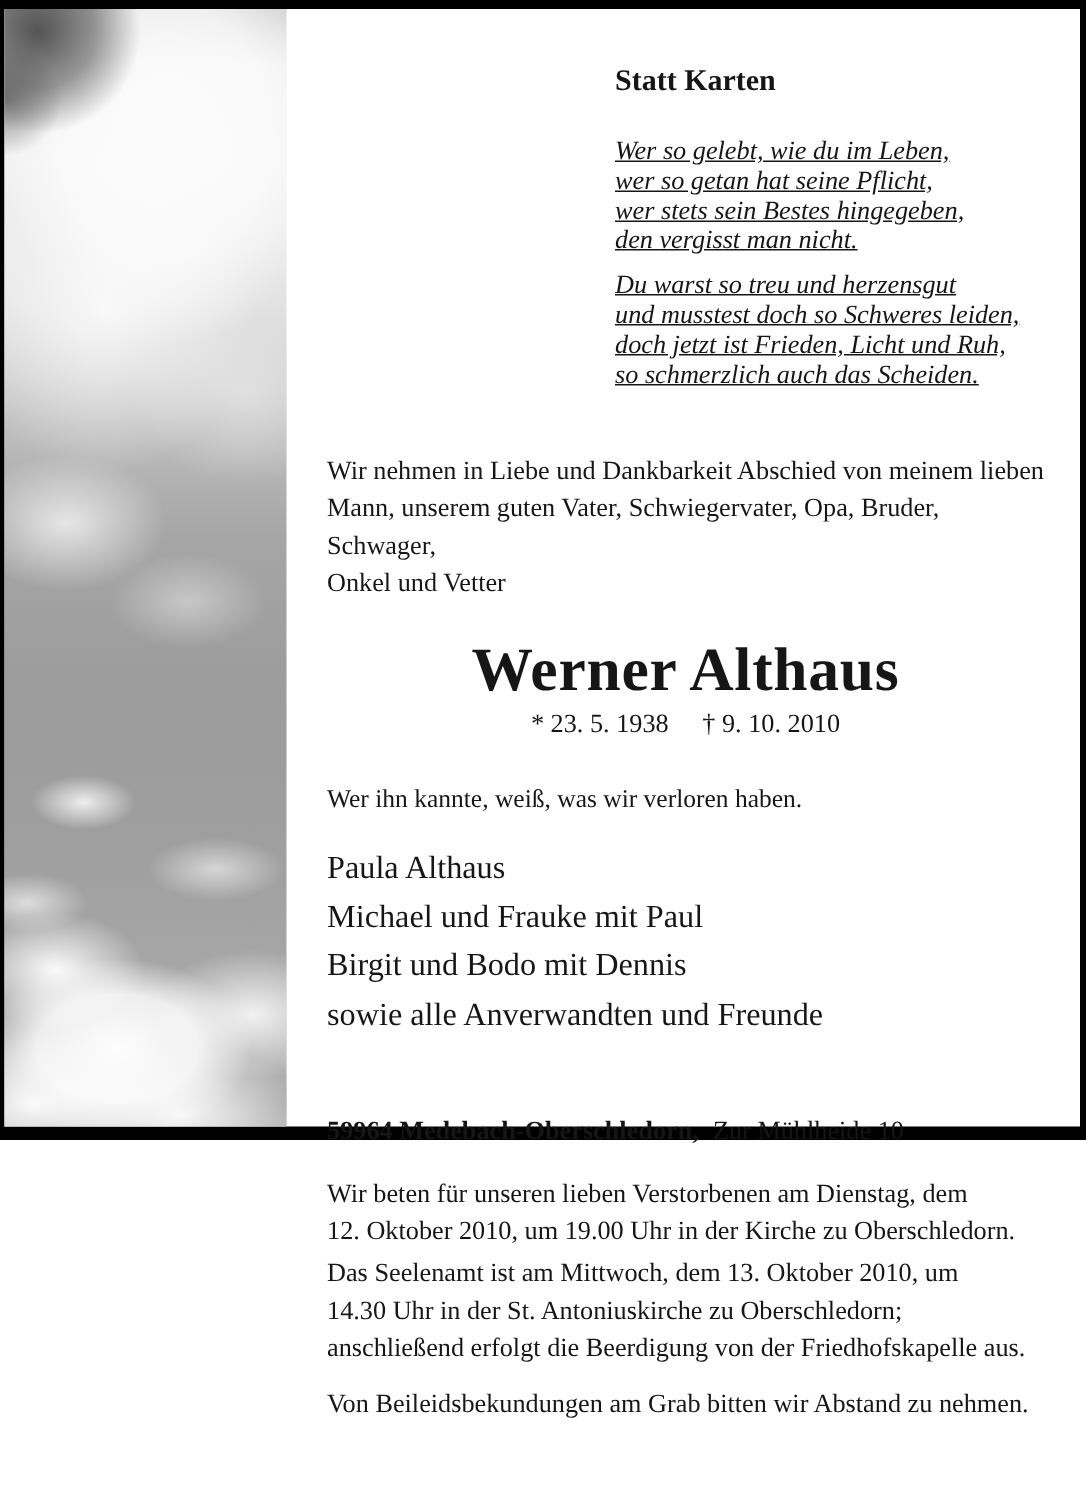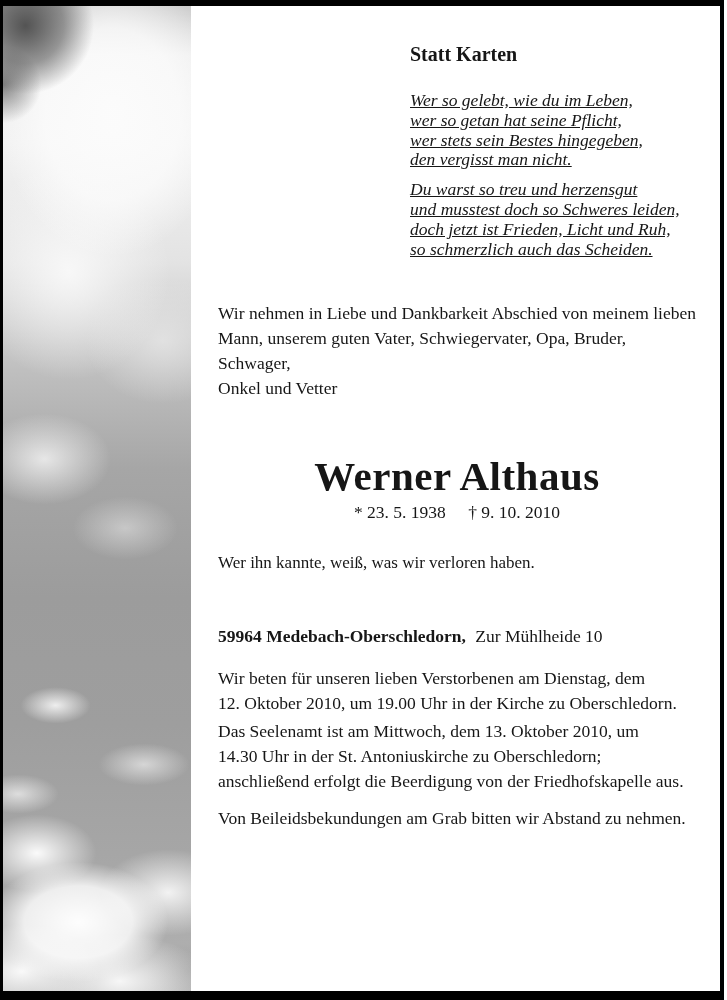--- a/index.html
+++ b/index.html
@@ -7,21 +7,21 @@
   html, body { background: #ffffff; }
   body {
     width: 727px; height: 1000px;
     font-family: "Liberation Serif", "DejaVu Serif", serif;
     color: #161616;
     position: relative;
     overflow: hidden;
   }
   .page-frame {
     position: absolute; left: 0; top: 0;
-    width: 724px; height: 1000px;
+    width: 724px; height: 760px;
     background: #ffffff;
     border-style: solid; border-color: #000000;
     border-width: 6px 4px 9px 3px;
     display: flex;
   }
   
   .clouds-photo {
     flex: none;
     width: 188px; height: 100%;
     background:
@@ -64,21 +64,21 @@
     font-size: 20px; font-weight: bold; line-height: 22px;
   }
   .poem { margin: 26px 0 0 192px; text-decoration: underline; }
   .poem-stanza {
     font-style: italic;
     font-size: 17.5px; line-height: 19.8px;
   }
   .poem-stanza + .poem-stanza { margin-top: 10px; }
   .intro { margin-top: 42px; }
   .deceased-name {
-    margin-top: 53px;
+    margin-top: 23px;
     text-align: center;
     font-size: 41px; font-weight: bold; line-height: 44px;
     letter-spacing: 0.5px;
   }
   .life-dates {
     margin-top: 2px;
     text-align: center;
     font-size: 17.5px; line-height: 25px;
   }
   .life-dates .death { margin-left: 18px; }
@@ -118,20 +118,26 @@
 
     <div class="deceased-name">Werner Althaus</div>
 
     <div class="life-dates">
       <span class="birth">* 23. 5. 1938</span>
       <span class="death">† 9. 10. 2010</span>
     </div>
 
     <div class="remembrance">Wer ihn kannte, weiß, was wir verloren haben.</div>
 
+    <div class="mourners">
+      <div>Paula Althaus</div>
+      <div>Michael und Frauke mit Paul</div>
+      <div>Birgit und Bodo mit Dennis</div>
+      <div>sowie alle Anverwandten und Freunde</div>
+    </div>
 
     <div class="address">
       <span class="emph">59964 Medebach-Oberschledorn,</span>
       <span class="street">Zur Mühlheide 10</span>
     </div>
 
     <div class="prayer ml">Wir beten für unseren lieben Verstorbenen am Dienstag, dem
 12. Oktober 2010, um 19.00 Uhr in der Kirche zu Oberschledorn.</div>
 
     <div class="requiem ml">Das Seelenamt ist am Mittwoch, dem 13. Oktober 2010, um

